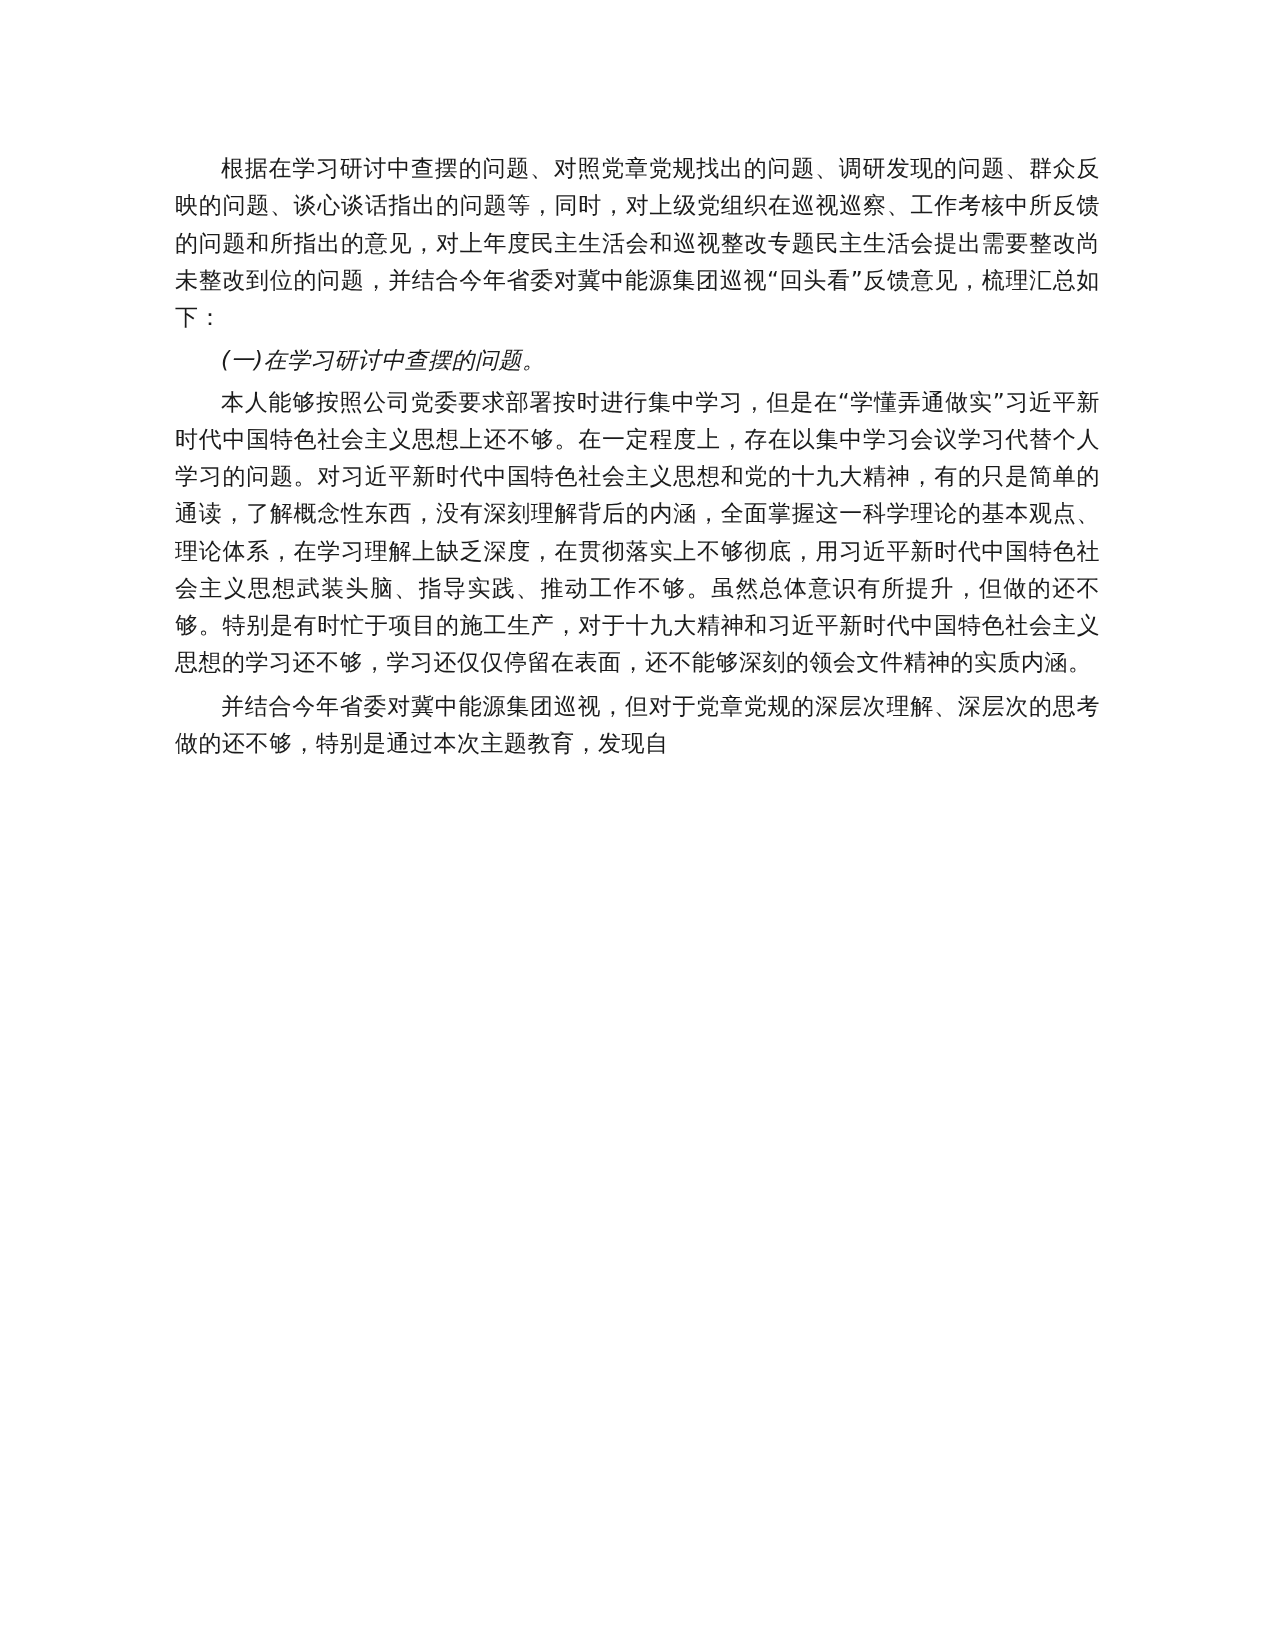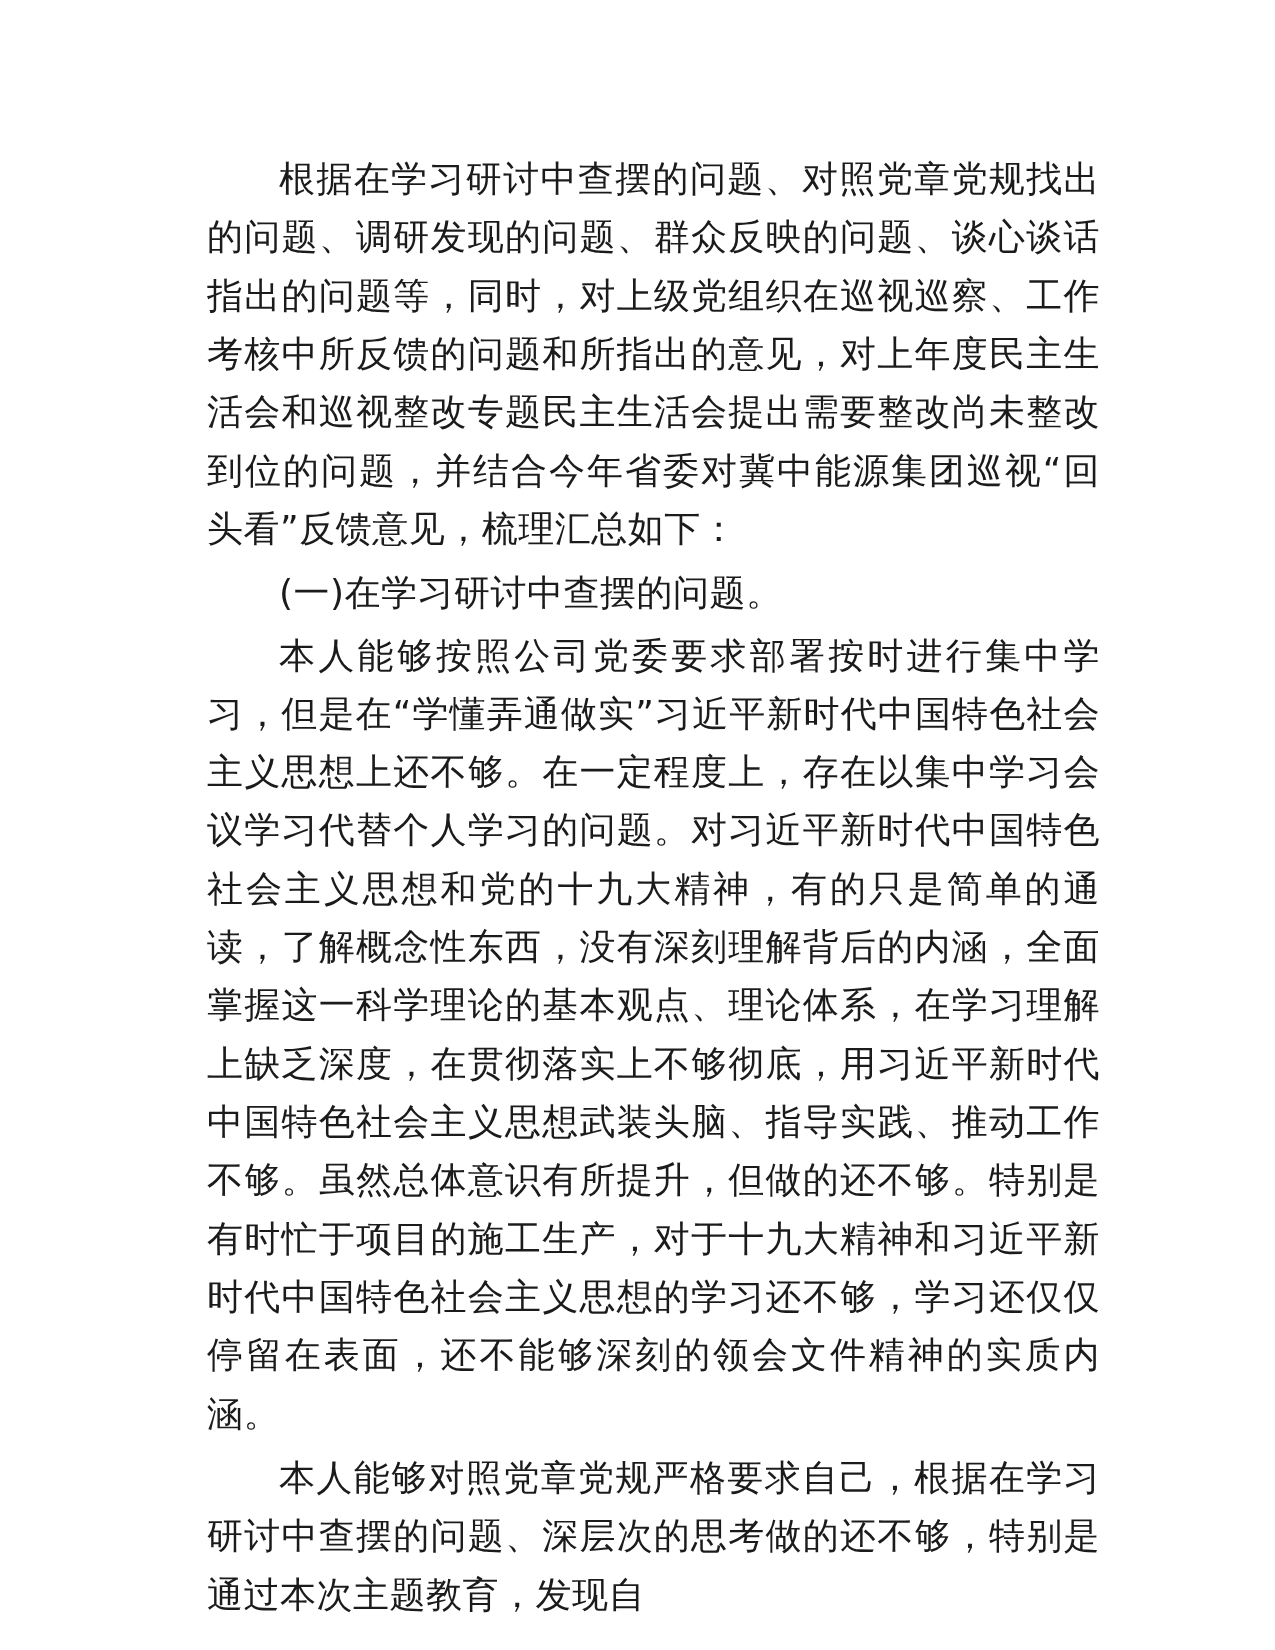--- a/index.html
+++ b/index.html
@@ -14,39 +14,39 @@
     color: #1a1a1a;
   }
   .page {
     box-sizing: border-box;
     width: 1275px;
     height: 1650px;
     padding: 150px 175px 100px 175px;
     background: #ffffff;
   }
   .doc-body {
-    font-size: 36px;
+    font-size: 23px;
     line-height: 1.62;
     text-align: justify;
     text-justify: inter-ideograph;
     letter-spacing: 0.5px;
     color: #1b1b1b;
-    margin-left: 32px;
   }
   .para {
     margin: 0 0 6px 0;
     text-indent: 2em;
   }
   .para.tight {
     margin-bottom: 4px;
+    font-style: italic;
   }
 </style>
 </head>
 <body>
 
 <div class="page">
   <div class="doc-body">
     <p class="para">根据在学习研讨中查摆的问题、对照党章党规找出的问题、调研发现的问题、群众反映的问题、谈心谈话指出的问题等，同时，对上级党组织在巡视巡察、工作考核中所反馈的问题和所指出的意见，对上年度民主生活会和巡视整改专题民主生活会提出需要整改尚未整改到位的问题，并结合今年省委对冀中能源集团巡视“回头看”反馈意见，梳理汇总如下：</p>
     <p class="para tight">(一)在学习研讨中查摆的问题。</p>
     <p class="para">本人能够按照公司党委要求部署按时进行集中学习，但是在“学懂弄通做实”习近平新时代中国特色社会主义思想上还不够。在一定程度上，存在以集中学习会议学习代替个人学习的问题。对习近平新时代中国特色社会主义思想和党的十九大精神，有的只是简单的通读，了解概念性东西，没有深刻理解背后的内涵，全面掌握这一科学理论的基本观点、理论体系，在学习理解上缺乏深度，在贯彻落实上不够彻底，用习近平新时代中国特色社会主义思想武装头脑、指导实践、推动工作不够。虽然总体意识有所提升，但做的还不够。特别是有时忙于项目的施工生产，对于十九大精神和习近平新时代中国特色社会主义思想的学习还不够，学习还仅仅停留在表面，还不能够深刻的领会文件精神的实质内涵。</p>
-    <p class="para">本人能够对照党章党规严格要求自己，根据在学习研讨中查摆的问题、深层次的思考做的还不够，特别是通过本次主题教育，发现自</p>
+    <p class="para">并结合今年省委对冀中能源集团巡视，但对于党章党规的深层次理解、深层次的思考做的还不够，特别是通过本次主题教育，发现自</p>
   </div>
 </div>
 
 </body></html>

